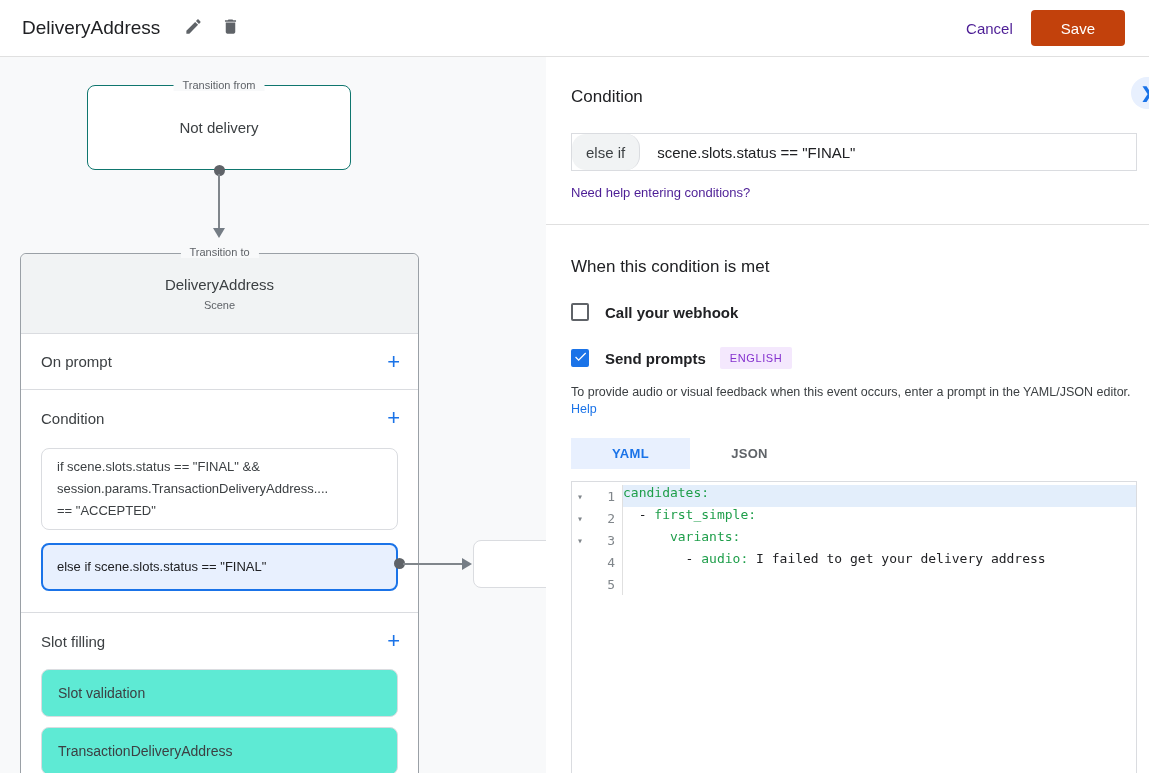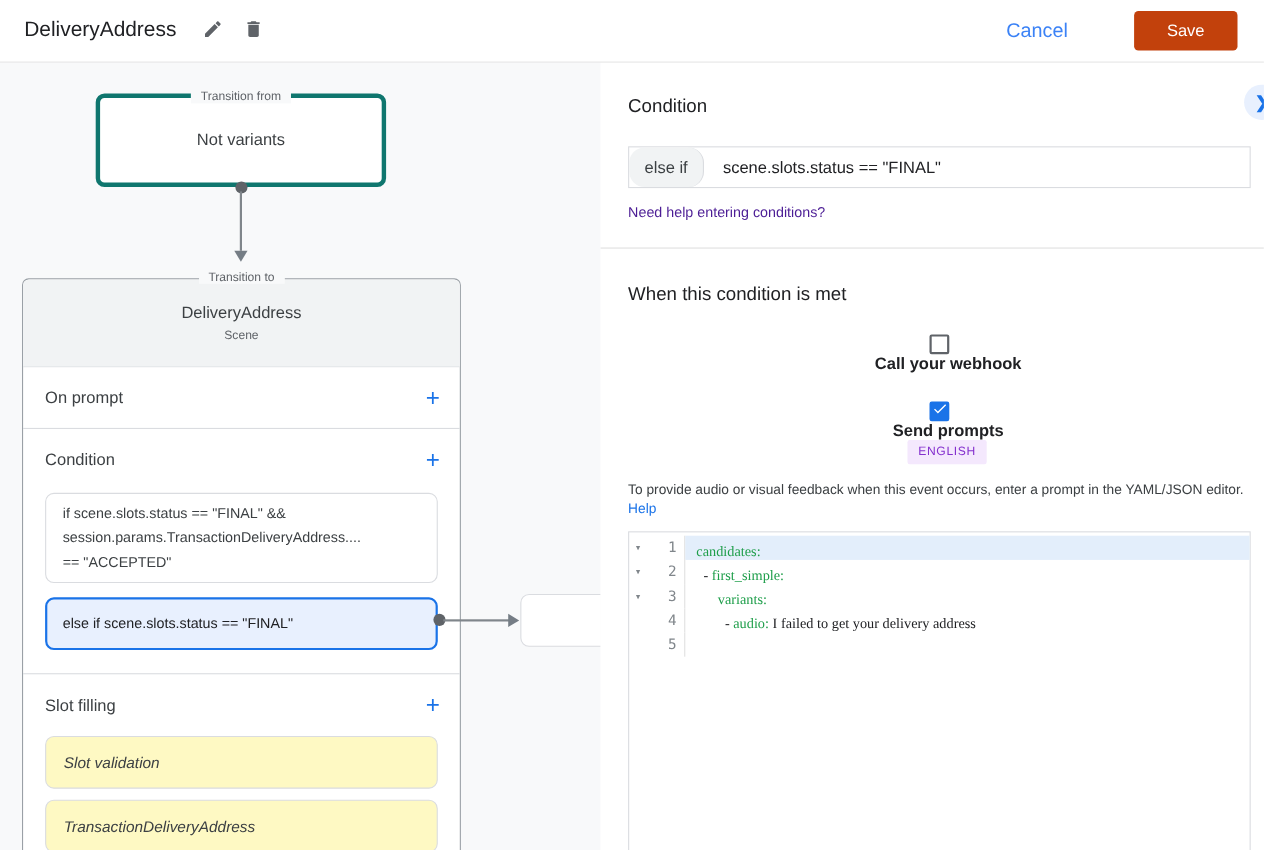--- a/index.html
+++ b/index.html
@@ -7,35 +7,35 @@
     font-family: "Liberation Sans", "DejaVu Sans", sans-serif; color: #202124; }
 
   
   .topbar { height: 57px; display: flex; align-items: center; padding: 0 24px 0 22px;
     border-bottom: 1px solid #e0e0e0; background: #fff; }
   .topbar-title { font-size: 19px; color: #202124; margin-right: 20px; }
   .icon-btn { background: none; border: none; cursor: pointer; padding: 4px; margin-right: 10px;
     display: flex; align-items: center; }
   .icon-btn svg { width: 19px; height: 19px; fill: #5f6368; }
   .topbar-spacer { flex: 1; }
-  .cancel-btn { background: none; border: none; color: #3b82f6; font-size: 18px; font-weight: 500;
-    font-family: inherit; margin-right: 60px; cursor: pointer; }
+  .cancel-btn { background: none; border: none; color: #4c1d95; font-size: 15px; font-weight: 500;
+    font-family: inherit; margin-right: 18px; cursor: pointer; }
   .save-btn { background: #c2410c; border: none; color: #fff; font-size: 15px; font-weight: 500;
     font-family: inherit; padding: 0 30px; height: 36px; border-radius: 4px; cursor: pointer; }
 
   
   .main { display: flex; height: 716px; }
   .canvas { width: 546px; position: relative; background: #f8f9fa; overflow: hidden; flex: none; }
   .panel { flex: 1; position: relative; background: #fff; padding: 0 12px 0 25px; }
 
   
   .node-legend { position: absolute; top: -7px; left: 50%; transform: translateX(-50%);
     background: #f8f9fa; padding: 0 9px; font-size: 11px; color: #5f6368; white-space: nowrap; }
   .from-box { position: absolute; left: 87px; top: 28px; width: 264px; height: 85px;
-    background: #fff; border: 4px solid #0f766e; border-radius: 8px;
+    background: #fff; border: 1px solid #0f766e; border-radius: 8px;
     display: flex; align-items: center; justify-content: center; }
   .from-box-text { font-size: 15px; color: #3c4043; }
 
   .v-dot { position: absolute; left: 214px; top: 108px; width: 11px; height: 11px; border-radius: 50%; background: #5f6368; }
   .v-line { position: absolute; left: 218px; top: 117px; width: 2px; height: 54px; background: #80868b; }
   .v-arrowhead { position: absolute; left: 213px; top: 171px; width: 0; height: 0;
     border-left: 6px solid transparent; border-right: 6px solid transparent; border-top: 10px solid #757d85; }
 
   .scene-fieldset { position: absolute; left: 20px; top: 196px; width: 399px; height: 620px;
     background: #fff; border: 1px solid #9aa0a6; border-radius: 6px; }
@@ -51,22 +51,22 @@
   .section-label { font-size: 15px; color: #3c4043; }
   .plus-btn { background: none; border: none; color: #1a73e8; font-size: 22px; font-weight: 300;
     line-height: 1; cursor: pointer; font-family: inherit; }
 
   .cond-section { border-bottom: 1px solid #dadce0; padding-bottom: 21px; }
   .cond-card { margin: 2px 20px 0; background: #fff; border: 1px solid #dadce0; border-radius: 8px;
     padding: 7px 15px; font-size: 13px; line-height: 22px; color: #3c4043; }
   .cond-card.selected { margin-top: 13px; background: #e8f0fe; border: 2px solid #1a73e8;
     padding: 12px 14px; line-height: 20px; color: #202124; }
 
-  .slot-card { margin: 0 20px 10px; background: #fef9c3; border: 1px solid #dadce0; border-radius: 8px;
-    height: 48px; display: flex; align-items: center; padding: 0 16px; font-size: 14px; color: #3c4043; font-style: italic; }
+  .slot-card { margin: 0 20px 10px; background: #5eead4; border: 1px solid #dadce0; border-radius: 8px;
+    height: 48px; display: flex; align-items: center; padding: 0 16px; font-size: 14px; color: #3c4043; }
 
   .h-dot { position: absolute; left: 394px; top: 501px; width: 11px; height: 11px; border-radius: 50%; background: #5f6368; }
   .h-line { position: absolute; left: 403px; top: 506px; width: 60px; height: 2px; background: #80868b; }
   .h-arrowhead { position: absolute; left: 462px; top: 501px; width: 0; height: 0;
     border-top: 6px solid transparent; border-bottom: 6px solid transparent; border-left: 10px solid #757d85; }
   .target-box { position: absolute; left: 473px; top: 483px; width: 110px; height: 48px;
     background: #fff; border: 1px solid #dadce0; border-radius: 8px; }
 
   
   .panel-heading { margin-top: 30px; font-size: 17px; color: #202124; font-weight: 400; }
@@ -78,21 +78,21 @@
   .cond-prefix { background: #f1f3f4; border-right: 1px solid #dadce0; padding: 0 14px;
     display: flex; align-items: center; font-size: 15px; color: #3c4043; flex: none; border-radius: 14px; }
   .cond-value { flex: 1; display: flex; align-items: center; padding: 0 17px; font-size: 15px; color: #202124; }
 
   .help-link { display: inline-block; margin-top: 14px; font-size: 13px; color: #4c1d95; text-decoration: none; }
 
   .panel-divider { height: 1px; background: #e0e0e0; margin: 23px -12px 0 -25px; }
 
   .when-heading { margin-top: 32px; font-size: 17px; font-weight: 400; color: #202124; }
 
-  .check-row { display: flex; align-items: center; margin-top: 26px; flex-direction: column; }
+  .check-row { display: flex; align-items: center; margin-top: 26px; }
   .checkbox { width: 18px; height: 18px; border: 2px solid #5f6368; border-radius: 2px; background: #fff;
     flex: none; cursor: pointer; display: flex; align-items: center; justify-content: center; }
   .checkbox.checked { background: #1a73e8; border-color: #1a73e8; }
   .checkbox svg { width: 15px; height: 15px; }
   .check-label { margin-left: 16px; font-size: 15px; font-weight: 700; color: #202124; }
   .lang-badge { margin-left: 14px; background: #f4e8fd; color: #8430ce; font-size: 11px; font-weight: 500;
     letter-spacing: 0.6px; padding: 5px 10px; border-radius: 2px; }
 
   .prompt-desc { margin-top: 15px; font-size: 12.5px; line-height: 17px; color: #3c4043; }
   .inline-link { color: #1a73e8; text-decoration: none; }
@@ -103,21 +103,21 @@
     background: none; border: none; font-family: inherit; }
   .tab.active { background: #e8f0fe; color: #1a73e8; }
 
   .editor { margin-top: 12px; border: 1px solid #dadce0; height: 300px; background: #fff;
     font-family: "DejaVu Sans Mono", "Liberation Mono", monospace; font-size: 13px; padding-top: 3px; }
   .ed-line { display: flex; height: 22px; align-items: center; }
   .ed-gutter { width: 51px; flex: none; height: 100%; display: flex; align-items: center;
     border-right: 1px solid #e0e0e0; padding-left: 5px; }
   .fold { width: 15px; font-size: 10px; color: #80868b; cursor: pointer; }
   .lnum { flex: 1; text-align: right; padding-right: 7px; color: #80868b; font-size: 13px; }
-  .ed-code { flex: 1; height: 100%; display: flex; align-items: flex-end; white-space: pre; padding-left: 10px; font-family: Liberation Serif, serif; }
+  .ed-code { flex: 1; height: 100%; display: flex; align-items: flex-start; white-space: pre; padding-left: 0; }
   .ed-code.active { background: #e3eefb; }
   .tok-key { color: #1e9e4a; }
   .tok-plain { color: #202124; }
 </style>
 </head>
 <body>
 
 <div class="topbar">
   <span class="topbar-title">DeliveryAddress</span>
   <button class="icon-btn">
@@ -134,21 +134,21 @@
   <button class="cancel-btn">Cancel</button>
   <button class="save-btn">Save</button>
 </div>
 
 <div class="main">
 
   <div class="canvas">
 
     <div class="from-box">
       <span class="node-legend">Transition from</span>
-      <span class="from-box-text">Not variants</span>
+      <span class="from-box-text">Not delivery</span>
     </div>
 
     <div class="v-dot"></div>
     <div class="v-line"></div>
     <div class="v-arrowhead"></div>
 
     <div class="scene-fieldset">
       <span class="node-legend">Transition to</span>
 
       <div class="scene-header">
@@ -217,20 +217,24 @@
               <path d="M9 16.2L4.8 12l-1.4 1.4L9 19 21 7l-1.4-1.4z" fill="#ffffff"></path>
             </svg></span>
       </span>
       <span class="check-label">Send prompts</span>
       <span class="lang-badge">ENGLISH</span>
     </div>
 
     <p class="prompt-desc"><span>To provide audio or visual feedback when this event occurs, enter a prompt in the YAML/JSON editor.</span>
       <a class="inline-link" href="#">Help</a></p>
 
+    <div class="tabs">
+      <button class="tab active">YAML</button>
+      <button class="tab">JSON</button>
+    </div>
 
     <div class="editor">
       <div class="ed-line">
         <div class="ed-gutter">
           <span class="fold">▾</span>
           <span class="lnum">1</span>
         </div>
         <div class="ed-code active">
           <span class="tok-key">candidates:</span>
         </div>

